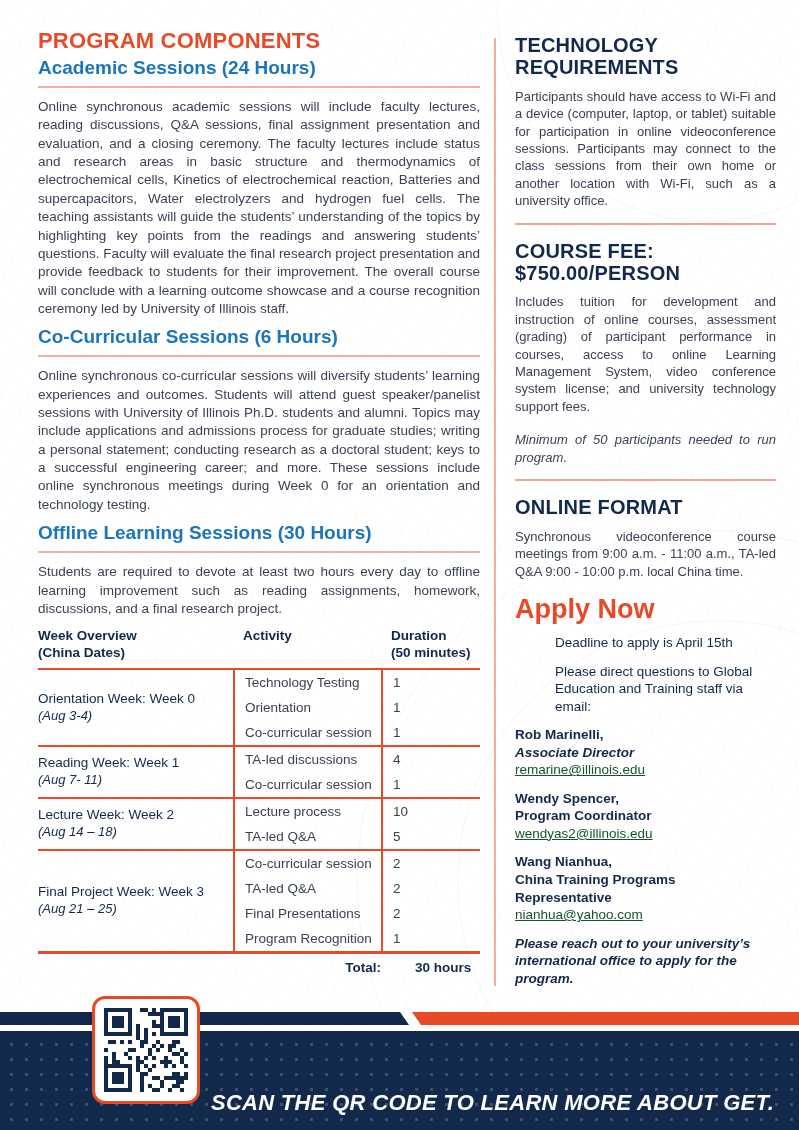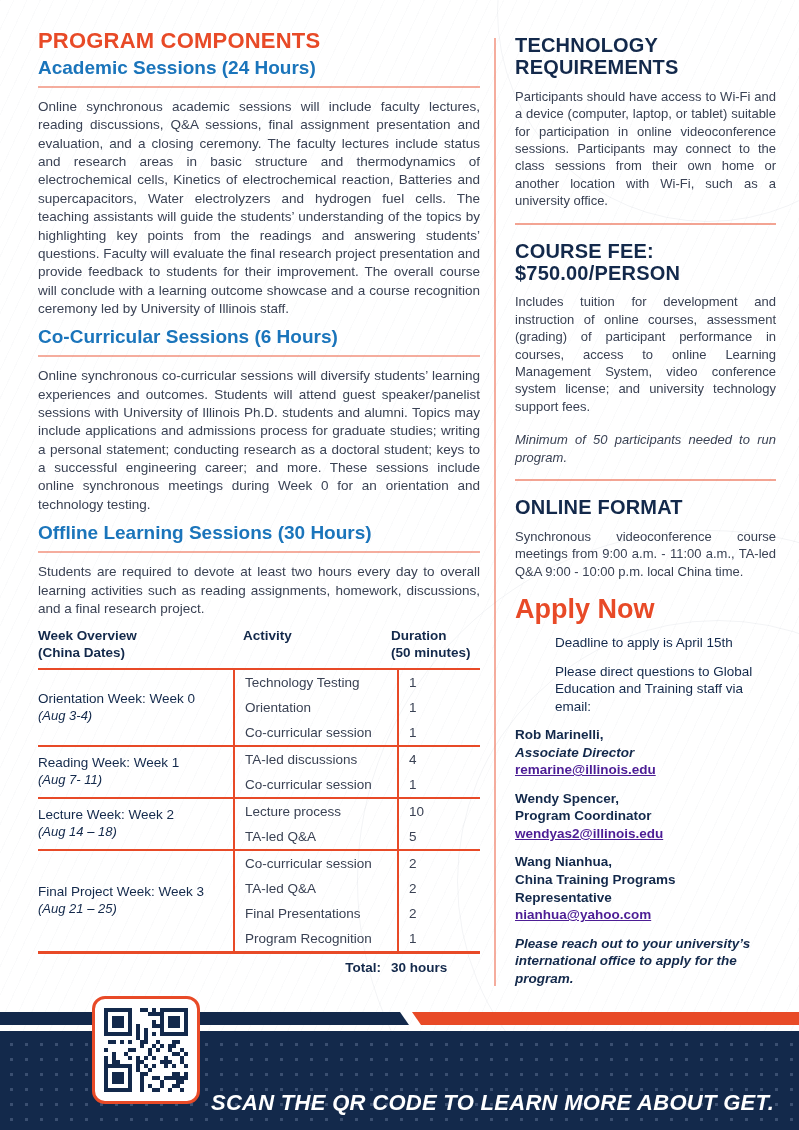--- a/index.html
+++ b/index.html
@@ -33,38 +33,38 @@
   .th1{width:195px;}
   .th2{width:148px;box-sizing:border-box;padding-left:10px;}
   .th3{flex:1;box-sizing:border-box;padding-left:10px;}
   .group{display:flex;border-bottom:2px solid #E84A27;align-items:stretch;}
   .group.last{border-bottom:3px solid #E84A27;}
   .g-week{width:195px;box-sizing:border-box;display:flex;flex-direction:column;justify-content:center;padding:4px 8px 4px 0;}
   .g-week .wk{font-weight:400;font-size:13.5px;line-height:1.25;}
   .g-week .dt{font-style:italic;font-size:13px;line-height:1.3;}
   .g-rows{flex:1;display:flex;flex-direction:column;}
   .g-row{display:flex;flex:1;}
-  .g-act{width:164px;box-sizing:border-box;border-left:2px solid #E84A27;padding:5px 4px 5px 10px;font-size:13.5px;color:#3A4254;display:flex;align-items:center;}
+  .g-act{width:148px;box-sizing:border-box;border-left:2px solid #E84A27;padding:5px 4px 5px 10px;font-size:13.5px;color:#3A4254;display:flex;align-items:center;}
   .g-dur{flex:1;border-left:2px solid #E84A27;padding:5px 4px 5px 10px;font-size:13.5px;color:#3A4254;display:flex;align-items:center;}
-  .total-row{display:flex;padding-top:6px;font-weight:700;font-size:13.5px;color:#13294B;}
+  .total-row{display:flex;padding-top:6px;font-weight:700;font-size:13.5px;color:#13294B;gap:24px;}
   .total-label{width:343px;text-align:right;}
   .total-value{padding-left:10px;}
 
   
   .r-head{margin:0 0 9px 0;font-size:20px;font-weight:800;line-height:1.12;color:#13294B;letter-spacing:0.2px;}
   .r-body{margin:0 0 10px 0;font-size:13px;line-height:1.34;color:#3A4254;text-align:justify;}
   .r-rule{height:2px;background:rgba(232,74,39,0.5);margin:13px 0 15px 0;}
   .fee-note{margin:16px 0 0 0;font-size:13px;line-height:1.35;color:#3A4254;font-style:italic;text-align:justify;}
   .apply-head{margin:14px 0 9px 0;font-size:27px;font-weight:800;color:#E84A27;}
   .r-bold{margin:0 0 11px 0;font-size:13.5px;line-height:1.3;font-weight:400;color:#13294B;padding-left:40px;}
   .contact{margin:0 0 11px 0;font-size:13.5px;line-height:1.3;color:#13294B;}
   .c-name{font-weight:700;}
   .c-title{font-weight:700;}
   .c-title.italic{font-style:italic;}
-  .c-email{font-weight:700;text-decoration:underline;color:#4c1d95;cursor:pointer;display:inline-block;}
+  .c-email{font-weight:400;text-decoration:underline;color:#14532d;cursor:pointer;display:inline-block;}
   .apply-note{margin:2px 0 0 0;font-size:13.5px;line-height:1.32;font-weight:700;font-style:italic;color:#13294B;}
 
   
   .stripe{position:absolute;top:1012px;height:13px;left:0;width:799px;}
   .stripe-navy{position:absolute;inset:0;background:#13294B;clip-path:polygon(0 0,400px 0,409px 100%,0 100%);}
   .stripe-orange{position:absolute;inset:0;background:#E84A27;clip-path:polygon(412px 0,100% 0,100% 100%,421px 100%);}
   .footer-band{position:absolute;left:0;top:1031px;width:799px;height:99px;background:#13294B;
     background-image:radial-gradient(rgba(150,165,200,0.30) 1.6px, transparent 1.9px);
     background-size:15px 15px;background-position:4px 6px;}
   .footer-text{position:absolute;left:205px;top:1090px;width:575px;text-align:center;
@@ -91,21 +91,21 @@
     <h2 class="sub-head">Academic Sessions (24 Hours)</h2>
     <div class="rule"></div>
     <p class="body-p">Online synchronous academic sessions will include faculty lectures, reading discussions, Q&amp;A sessions, final assignment presentation and evaluation, and a closing ceremony. The faculty lectures include status and research areas in basic structure and thermodynamics of electrochemical cells, Kinetics of electrochemical reaction, Batteries and supercapacitors, Water electrolyzers and hydrogen fuel cells. The teaching assistants will guide the students’ understanding of the topics by highlighting key points from the readings and answering students’ questions. Faculty will evaluate the final research project presentation and provide feedback to students for their improvement. The overall course will conclude with a learning outcome showcase and a course recognition ceremony led by University of Illinois staff.</p>
 
     <h2 class="sub-head spaced">Co-Curricular Sessions (6 Hours)</h2>
     <div class="rule"></div>
     <p class="body-p">Online synchronous co-curricular sessions will diversify students’ learning experiences and outcomes. Students will attend guest speaker/panelist sessions with University of Illinois Ph.D. students and alumni. Topics may include applications and admissions process for graduate studies; writing a personal statement; conducting research as a doctoral student; keys to a successful engineering career; and more. These sessions include online synchronous meetings during Week 0 for an orientation and technology testing.</p>
 
     <h2 class="sub-head spaced">Offline Learning Sessions (30 Hours)</h2>
     <div class="rule"></div>
-    <p class="body-p">Students are required to devote at least two hours every day to overall learning activities such as reading assignments, homework, discussions, and a final research project.</p>
+    <p class="body-p">Students are required to devote at least two hours every day to offline learning improvement such as reading assignments, homework, discussions, and a final research project.</p>
 
     <div class="tbl">
       <div class="tbl-head">
         <div class="th1">
           <div>Week Overview</div>
           <div>(China Dates)</div>
         </div>
         <div class="th2">Activity</div>
         <div class="th3">
           <div>Duration</div>

